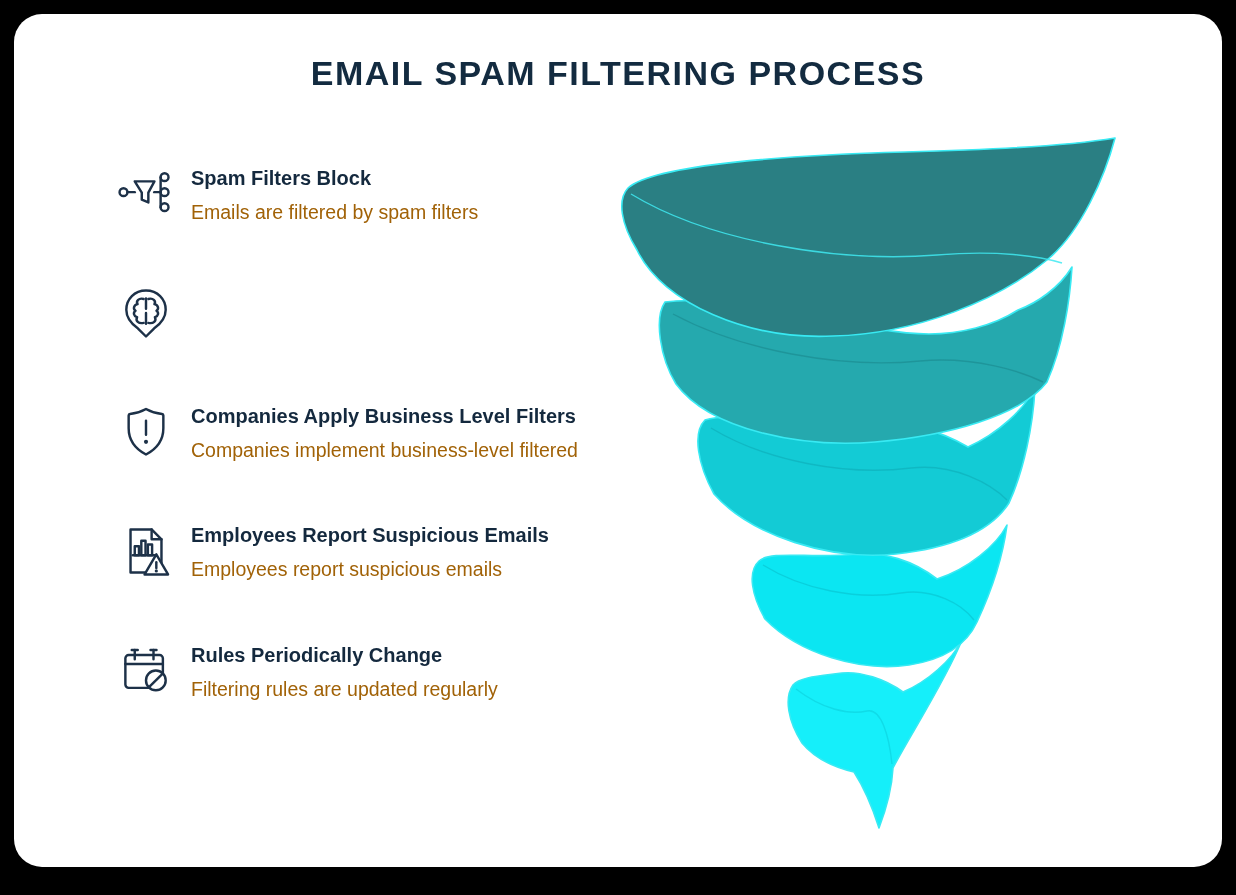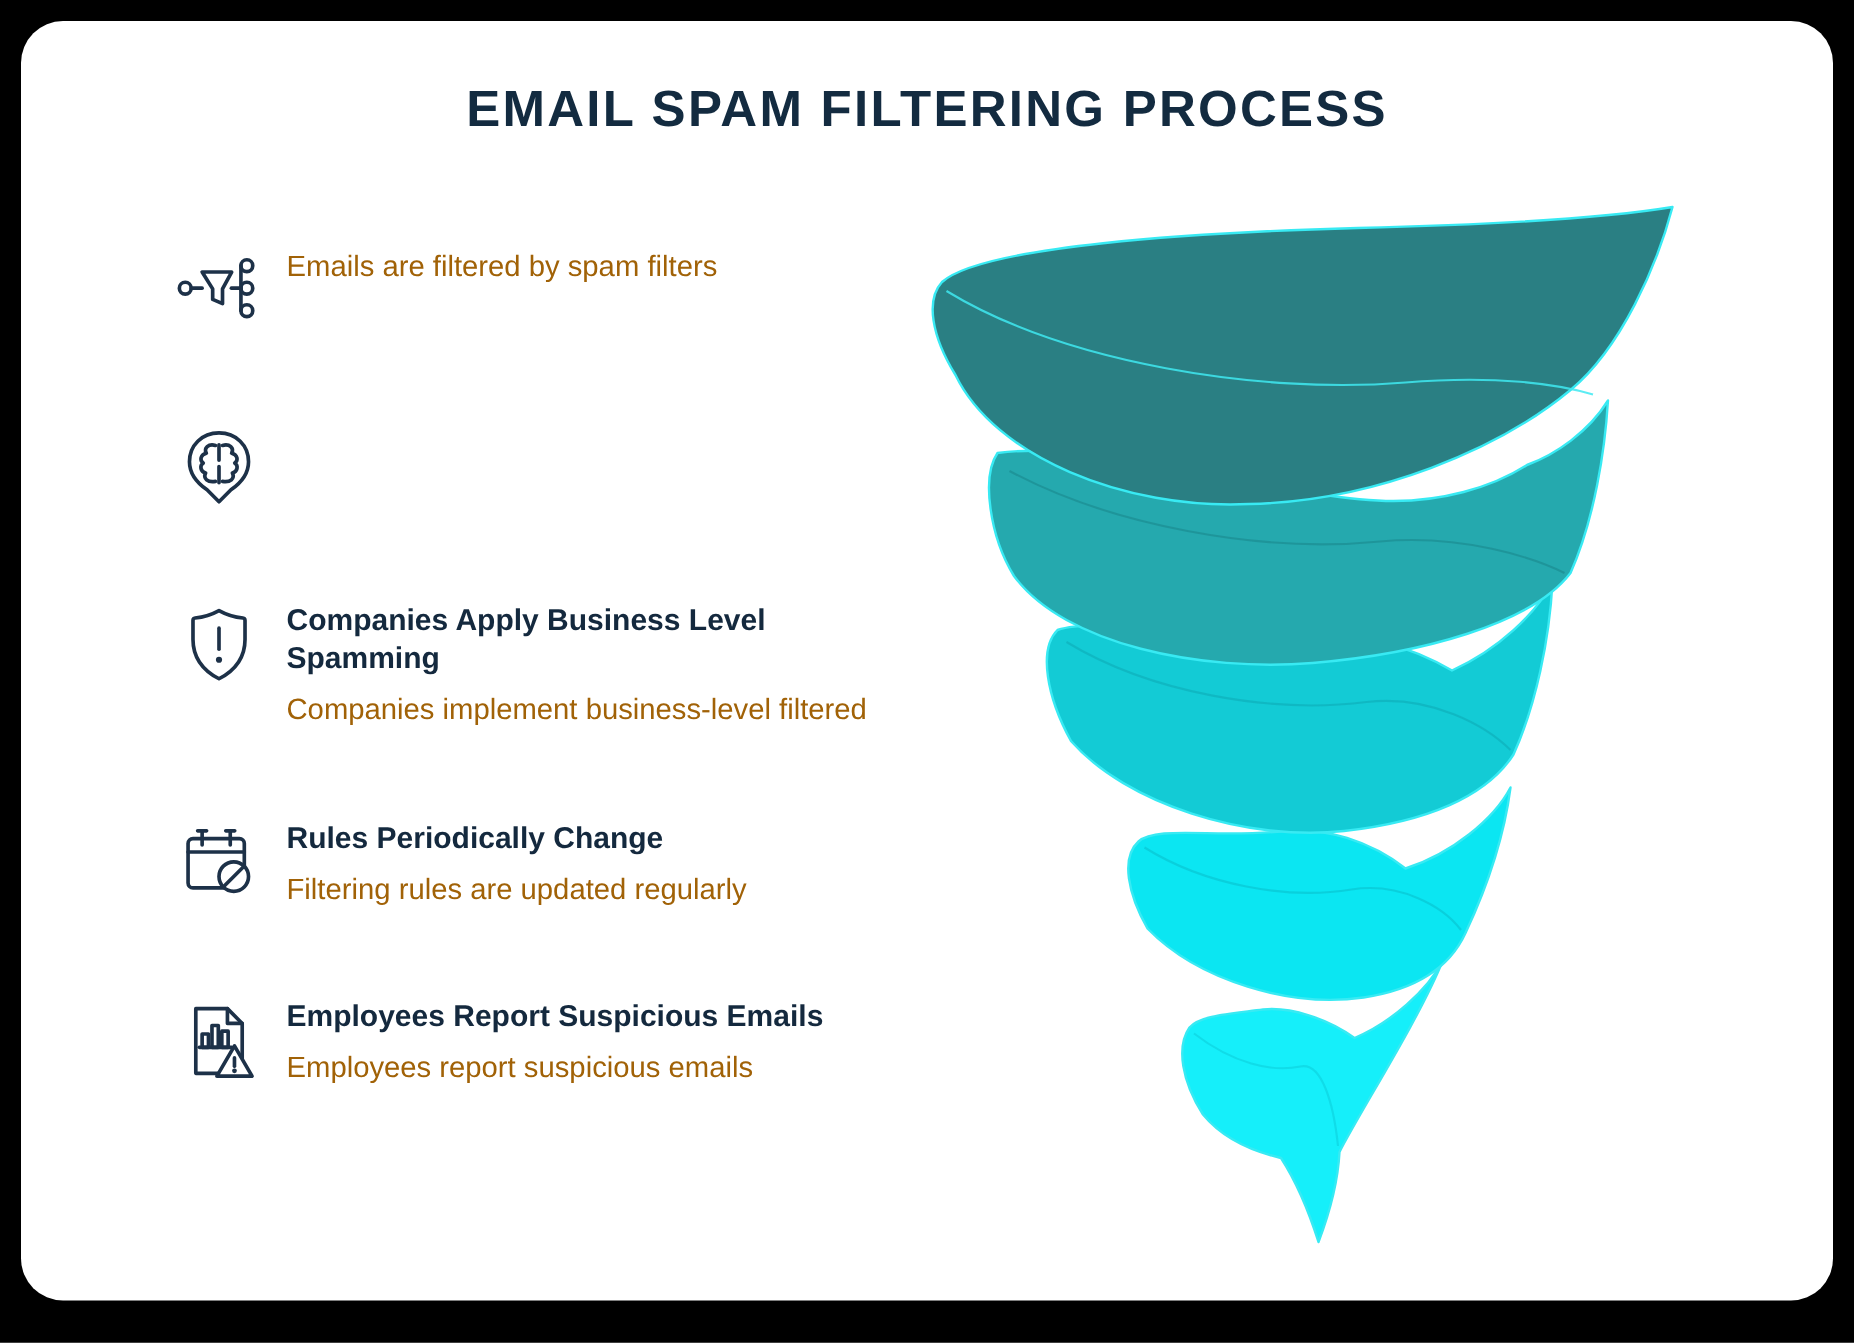--- a/index.html
+++ b/index.html
@@ -38,20 +38,21 @@
             <path d="M12.4,30 H20"></path>
             <path d="M20,18.5 H41 L34.5,30.5 V41 L27.5,38 V30.5 Z"></path>
             <path d="M40.8,30 H47.4"></path>
             <path d="M47.6,14 V46"></path>
             <circle cx="51.8" cy="14" r="4.2"></circle>
             <circle cx="51.8" cy="30" r="4.2"></circle>
             <circle cx="51.8" cy="46" r="4.2"></circle>
           </svg>
         </span>
         <div class="txt">
+          <h2 class="step-title">Spam Filters Block</h2>
           <p class="step-desc">Emails are filtered by spam filters</p>
         </div>
       </div>
 
       <div class="step">
         <span class="icon">
           <svg viewBox="0 0 64 64">
             <path d="M32,7 C19.8,7 11,16 11,27.5 C11,36.5 17,43 23.5,47.5 L32,56 L40.5,47.5 C47,43 53,36.5 53,27.5 C53,16 44.2,7 32,7 Z"></path>
             <path d="M32,15.5 V26.5 M32,31 V42.5"></path>
             <path d="M29.5,16 C24.5,14.5 21,18 23,21.5 C18.8,22.5 18,26.5 20.8,28.5 C18,30.5 18.8,34.5 22.5,35.5 C20.5,39.5 24,42.5 29.5,41.5"></path>
@@ -62,59 +63,59 @@
 
       <div class="step">
         <span class="icon">
           <svg viewBox="0 0 64 64">
             <path d="M32,7.5 C36.5,10 44,12.3 49,12.8 C50,12.9 50.5,13.5 50.5,14.5 V28 C50.5,42.5 41.5,51 32,56 C22.5,51 13.5,42.5 13.5,28 V14.5 C13.5,13.5 14,12.9 15,12.8 C20,12.3 27.5,10 32,7.5 Z"></path>
             <path d="M32,20 V35"></path>
             <circle class="fil" cx="32" cy="42.5" r="2.2"></circle>
           </svg>
         </span>
         <div class="txt">
-          <h2 class="step-title">Companies Apply Business Level Spamming</h2>
+          <h2 class="step-title">Companies Apply Business Level Filters</h2>
           <p class="step-desc">Companies implement business-level filtered</p>
-        </div>
-      </div>
-
-      <div class="step">
-        <span class="icon">
-          <svg viewBox="0 0 64 64">
-            <rect x="10" y="15" width="40" height="35" rx="3.5"></rect>
-            <path d="M10,24.5 H50"></path>
-            <path d="M20,9.5 V19.5 M40,9.5 V19.5"></path>
-            <path d="M16.8,9.5 H23.2 M36.8,9.5 H43.2"></path>
-            <circle class="wht" cx="42.5" cy="42" r="10.5"></circle>
-            <path d="M35.2,49.3 L49.8,34.7"></path>
-          </svg>
-        </span>
-        <div class="txt">
-          <h2 class="step-title">Rules Periodically Change</h2>
-          <p class="step-desc">Filtering rules are updated regularly</p>
         </div>
       </div>
 
       <div class="step">
         <span class="icon">
           <svg viewBox="0 0 64 64">
             <path d="M15.5,9 H38 L48.5,19.5 V55 H15.5 Z"></path>
             <path d="M38,9 V19.5 H48.5"></path>
             <rect x="20" y="27" width="4.5" height="9.5"></rect>
             <rect x="27" y="21" width="4.5" height="15.5"></rect>
             <rect x="34" y="25" width="4.5" height="11.5"></rect>
             <path d="M18,36.5 H41"></path>
             <path class="wht" d="M43,35.5 L55.5,57 H30.5 Z"></path>
             <path d="M43,44 V50"></path>
             <circle class="fil" cx="43" cy="53.2" r="1.7"></circle>
           </svg>
         </span>
         <div class="txt">
           <h2 class="step-title">Employees Report Suspicious Emails</h2>
           <p class="step-desc">Employees report suspicious emails</p>
+        </div>
+      </div>
+
+      <div class="step">
+        <span class="icon">
+          <svg viewBox="0 0 64 64">
+            <rect x="10" y="15" width="40" height="35" rx="3.5"></rect>
+            <path d="M10,24.5 H50"></path>
+            <path d="M20,9.5 V19.5 M40,9.5 V19.5"></path>
+            <path d="M16.8,9.5 H23.2 M36.8,9.5 H43.2"></path>
+            <circle class="wht" cx="42.5" cy="42" r="10.5"></circle>
+            <path d="M35.2,49.3 L49.8,34.7"></path>
+          </svg>
+        </span>
+        <div class="txt">
+          <h2 class="step-title">Rules Periodically Change</h2>
+          <p class="step-desc">Filtering rules are updated regularly</p>
         </div>
       </div>
 
     </div>
 
     <div class="funnel">
       <svg viewBox="0 0 520 720" width="520" height="720">
 
         <path class="band" d="M347,520 C337,540 312,562 288,572 C270,559 245,551 227,553 C204,556 185,557 178,565
                  C169,578 173,601 187,623 C201,640 222,648 239,652 C250,669 258,689 264,708

